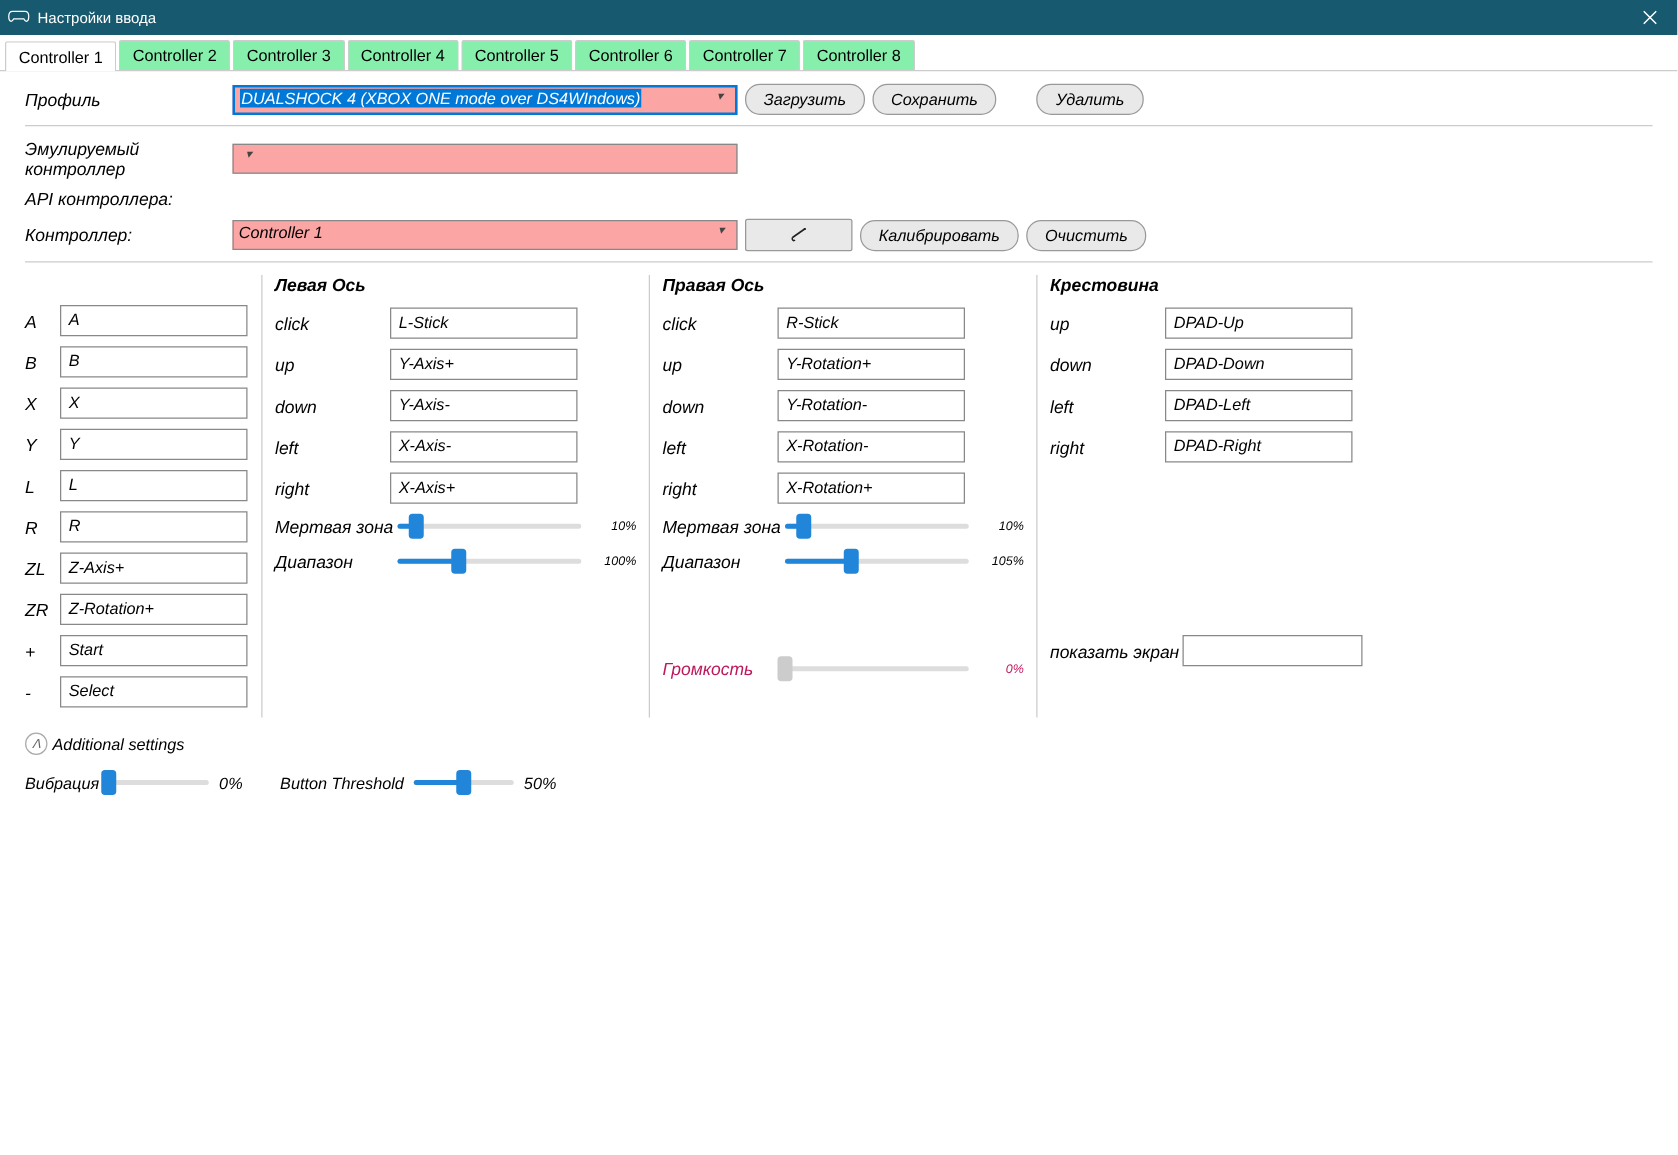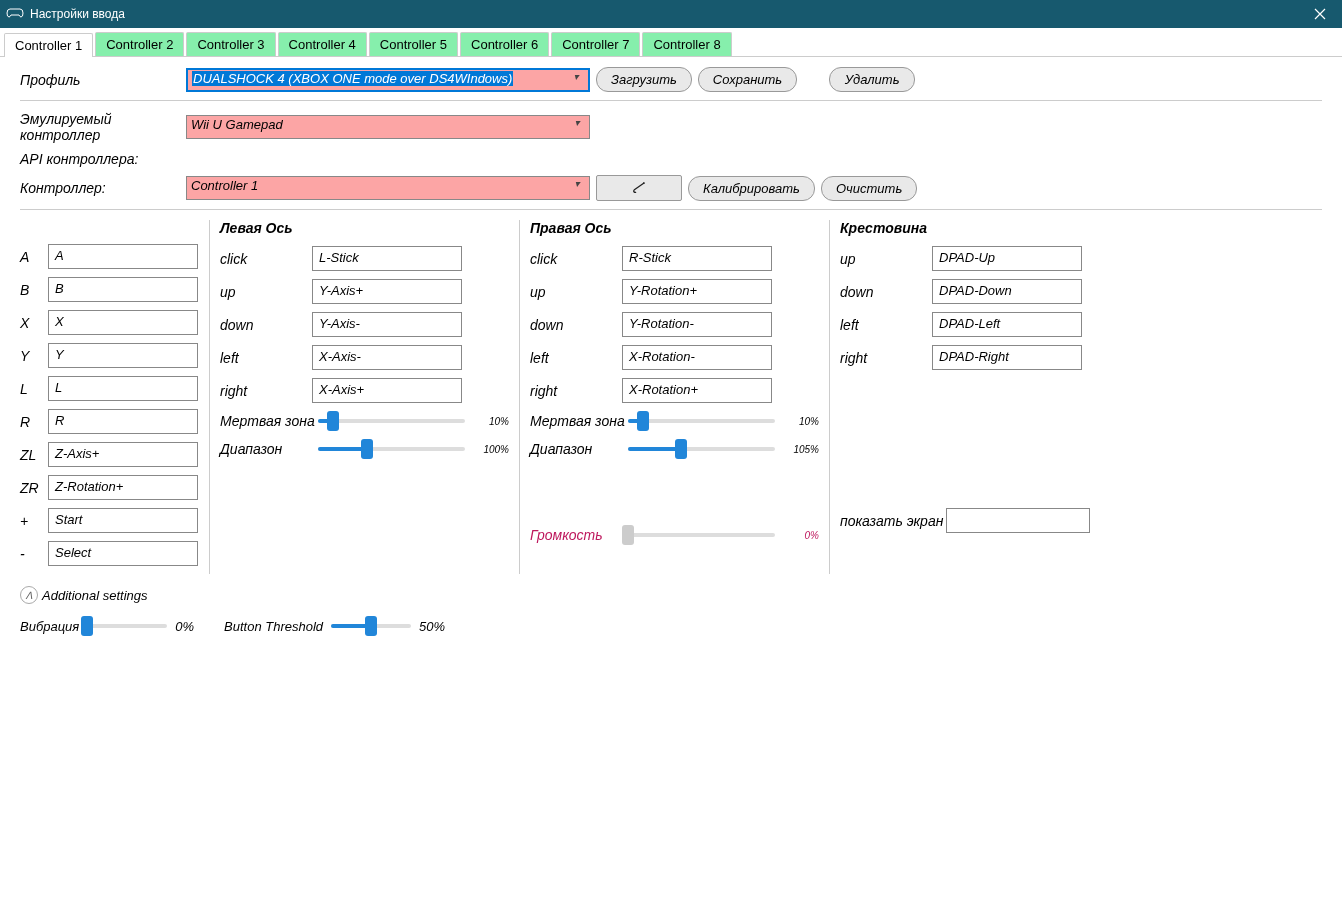--- a/index.html
+++ b/index.html
@@ -93,21 +93,20 @@
     <div class="btn">Сохранить</div>
     <div style="width:20px"></div>
     <div class="btn">Удалить</div>
   </div>
 
   <div class="sep"></div>
 
   <div class="row">
     <div class="label-col">Эмулируемый контроллер</div>
     <div class="select">
-      <span class="sel-text">Wii U Gamepad</span>
       <span class="caret">▾</span>
     </div>
   </div>
 
   <div class="row">
     <div class="label-col">API контроллера:</div>
   </div>
 
   <div class="row">
     <div class="label-col">Контроллер:</div>

